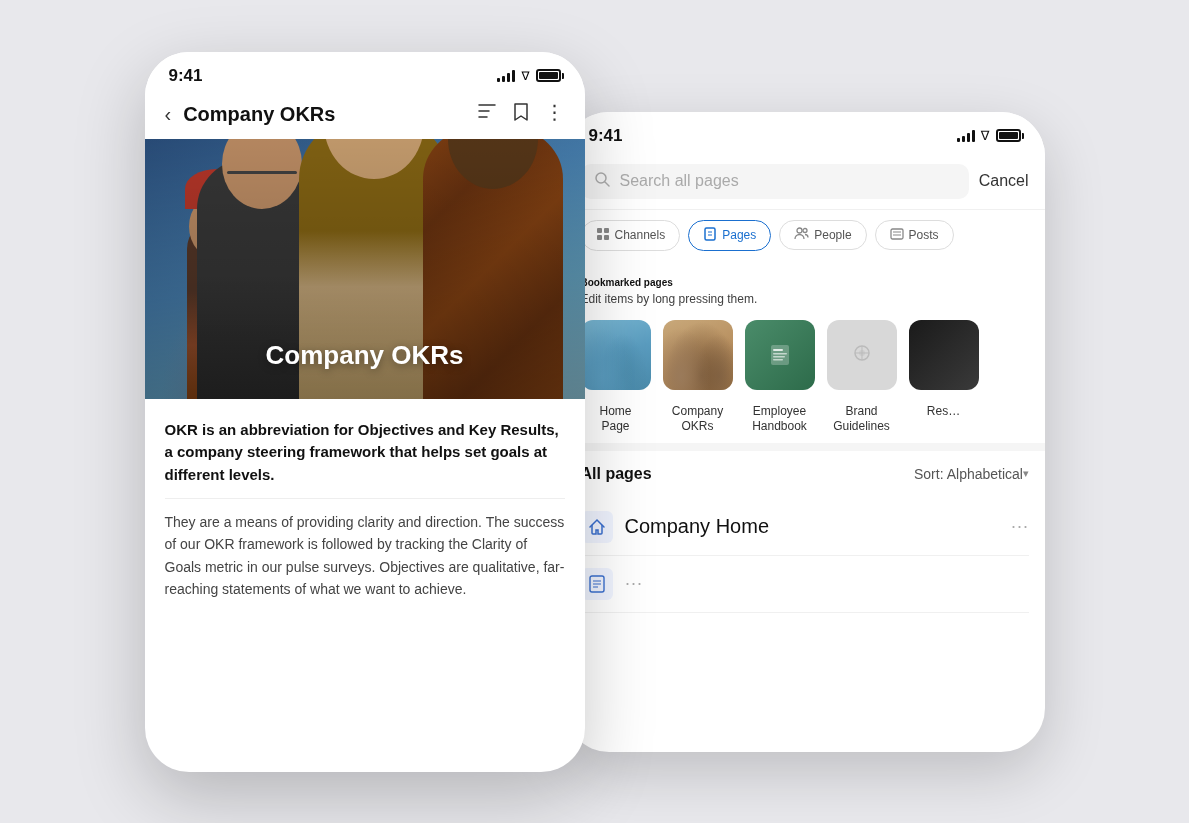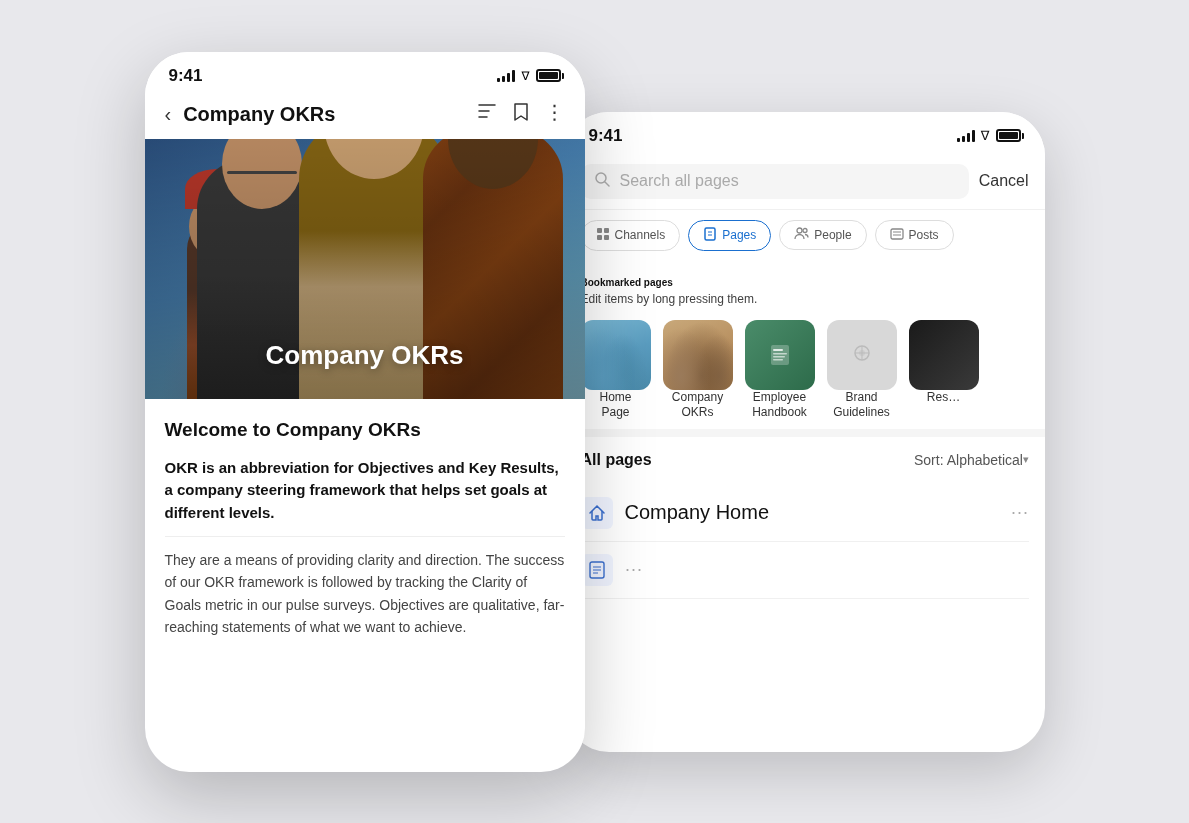--- a/index.html
+++ b/index.html
@@ -291,21 +291,21 @@
 
     .bookmarks-row {
       display: flex;
       gap: 12px;
       overflow-x: hidden;
     }
     .bookmark-item {
       display: flex;
       flex-direction: column;
       align-items: center;
-      gap: 0;
+      gap: 14px;
       cursor: pointer;
       min-width: 70px;
     }
     .bookmark-thumb {
       width: 70px;
       height: 70px;
       border-radius: 12px;
       overflow: hidden;
       background: #eee;
     }
@@ -675,20 +675,19 @@
           <div style="position:absolute;bottom:0;left:0;width:140px;height:270px;background:linear-gradient(135deg,#8b4513 0%,#6d3410 25%,#8b4513 50%,#6d3410 75%,#8b4513 100%);border-radius:50px 50px 0 0;"></div>
           <div style="position:absolute;bottom:210px;left:25px;width:90px;height:100px;background:#5c3a1a;border-radius:50%;"></div>
         </div>
       </div>
       <div class="hero-overlay">
         <span class="hero-title">Company OKRs</span>
       </div>
     </div>
 
     <div class="content-area">
-      <div class="content-welcome">Welcome to Company OKRs</div>
       <div class="content-bold-text">OKR is an abbreviation for Objectives and Key Results, a company steering framework that helps set goals at different levels.</div>
       <div class="content-divider"></div>
       <div class="content-body">They are a means of providing clarity and direction. The success of our OKR framework is followed by tracking the Clarity of Goals metric in our pulse surveys. Objectives are qualitative, far-reaching statements of what we want to achieve.</div>
     </div>
   </div>
 
 </div>
 
 </body></html>

